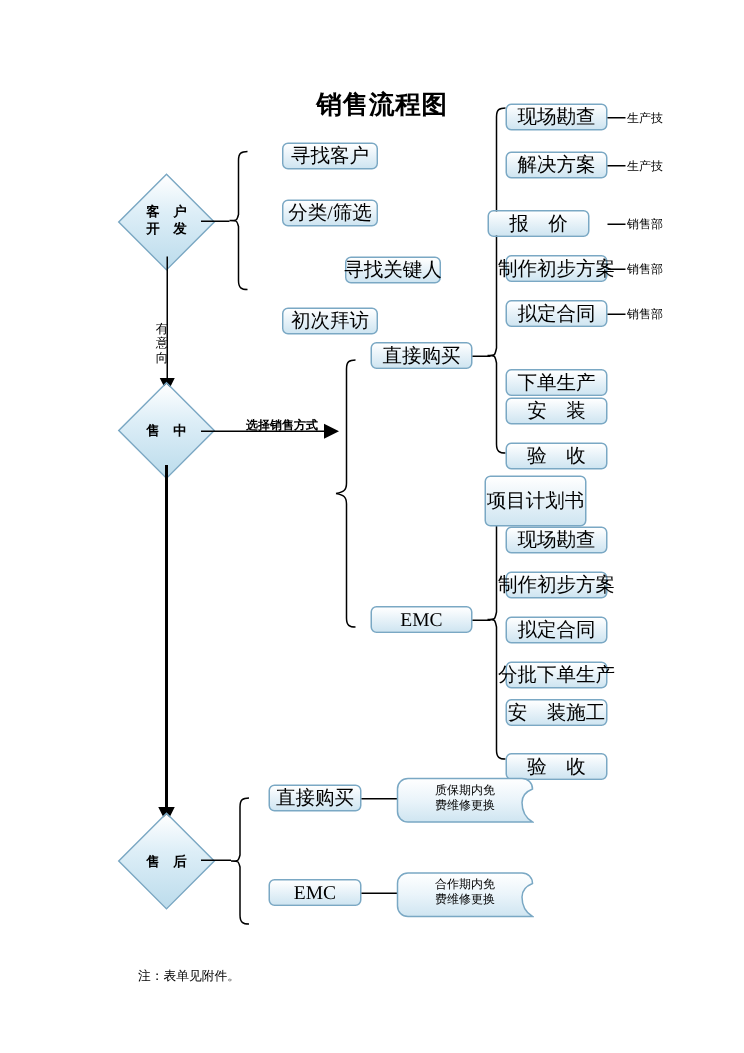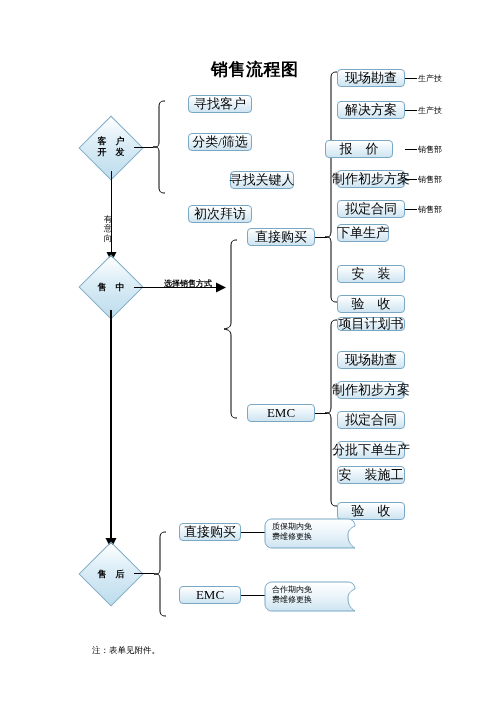--- a/index.html
+++ b/index.html
@@ -77,21 +77,21 @@
     position:absolute;
     font-size:8.5px;
     color:#000;
     white-space:nowrap;
   }
   .flagshape { position:absolute; }
   .flagtext {
     position:absolute;
     font-size:8px;
     color:#000;
-    text-align:left;
+    text-align:center;
     line-height:1.25;
     white-space:nowrap;
     font-family:Liberation Serif, serif;
   }
   .deptlabel {
     position:absolute;
     font-size:8px;
     color:#000;
     white-space:nowrap;
   }
@@ -145,21 +145,21 @@
   <div class="hline" style="left:315px; top:237px; width:12px;"></div>
   <svg class="brace" style="left:324px; top:70px;" width="14" height="236" viewBox="0 0 14 236">
     <path d="M1,167 C6,167 6,167 7,162 L7,8 C7,3 9,2 13,2 M1,167 C6,167 6,167 7,172 L7,226 C7,231 9,232 13,232" fill="none" stroke="#000" stroke-width="1"></path>
   </svg>
 
   <div class="box" style="left:337px; top:69px; width:68px; height:18px;">现场勘查</div>
   <div class="box" style="left:337px; top:101px; width:68px; height:18px;">解决方案</div>
   <div class="box" style="left:325px; top:140px; width:68px; height:18px;">报　价</div>
   <div class="box" style="left:337px; top:170px; width:68px; height:18px;">制作初步方案</div>
   <div class="box" style="left:337px; top:200px; width:68px; height:18px;">拟定合同</div>
-  <div class="box" style="left:337px; top:224px; width:52px; height:18px;text-align:right;">下单生产</div>
+  <div class="box" style="left:337px; top:246px; width:68px; height:18px;text-align:right;">下单生产</div>
   <div class="box" style="left:337px; top:265px; width:68px; height:18px;">安　装</div>
   <div class="box" style="left:337px; top:295px; width:68px; height:18px;">验　收</div>
 
   <div class="hline" style="left:405px; top:78px; width:12px;"></div>
   <div class="deptlabel" style="left:418px; top:73px;">生产技</div>
 
   <div class="hline" style="left:405px; top:110px; width:12px;"></div>
   <div class="deptlabel" style="left:418px; top:105px;">生产技</div>
 
   <div class="hline" style="left:405px; top:149px; width:12px;"></div>
@@ -169,21 +169,21 @@
   <div class="deptlabel" style="left:418px; top:174px;">销售部</div>
 
   <div class="hline" style="left:405px; top:209px; width:12px;"></div>
   <div class="deptlabel" style="left:418px; top:204px;">销售部</div>
 
   <div class="hline" style="left:315px; top:413px; width:12px;"></div>
   <svg class="brace" style="left:324px; top:318px;" width="14" height="192" viewBox="0 0 14 192">
     <path d="M1,95 C6,95 6,95 7,90 L7,8 C7,3 9,2 13,2 M1,95 C6,95 6,95 7,100 L7,182 C7,187 9,188 13,188" fill="none" stroke="#000" stroke-width="1"></path>
   </svg>
 
-  <div class="box" style="left:337px; top:317px; width:68px; height:14px;">项目计划书</div>
+  <div class="box" style="left:323px; top:317px; width:68px; height:34px;">项目计划书</div>
   <div class="box" style="left:337px; top:351px; width:68px; height:18px;">现场勘查</div>
   <div class="box" style="left:337px; top:381px; width:68px; height:18px;">制作初步方案</div>
   <div class="box" style="left:337px; top:411px; width:68px; height:18px;">拟定合同</div>
   <div class="box" style="left:337px; top:441px; width:68px; height:18px;">分批下单生产</div>
   <div class="box" style="left:337px; top:466px; width:68px; height:18px;">安　装施工</div>
   <div class="box" style="left:337px; top:502px; width:68px; height:18px;">验　收</div>
 
   <div class="thickv" style="left:110px; top:310px; height:235px;"></div>
   <svg style="position:absolute; left:105px; top:538px;" width="12" height="11" viewBox="0 0 12 11">
     <path d="M6,11 L0.5,0 L11.5,0 Z" fill="#000"></path>

